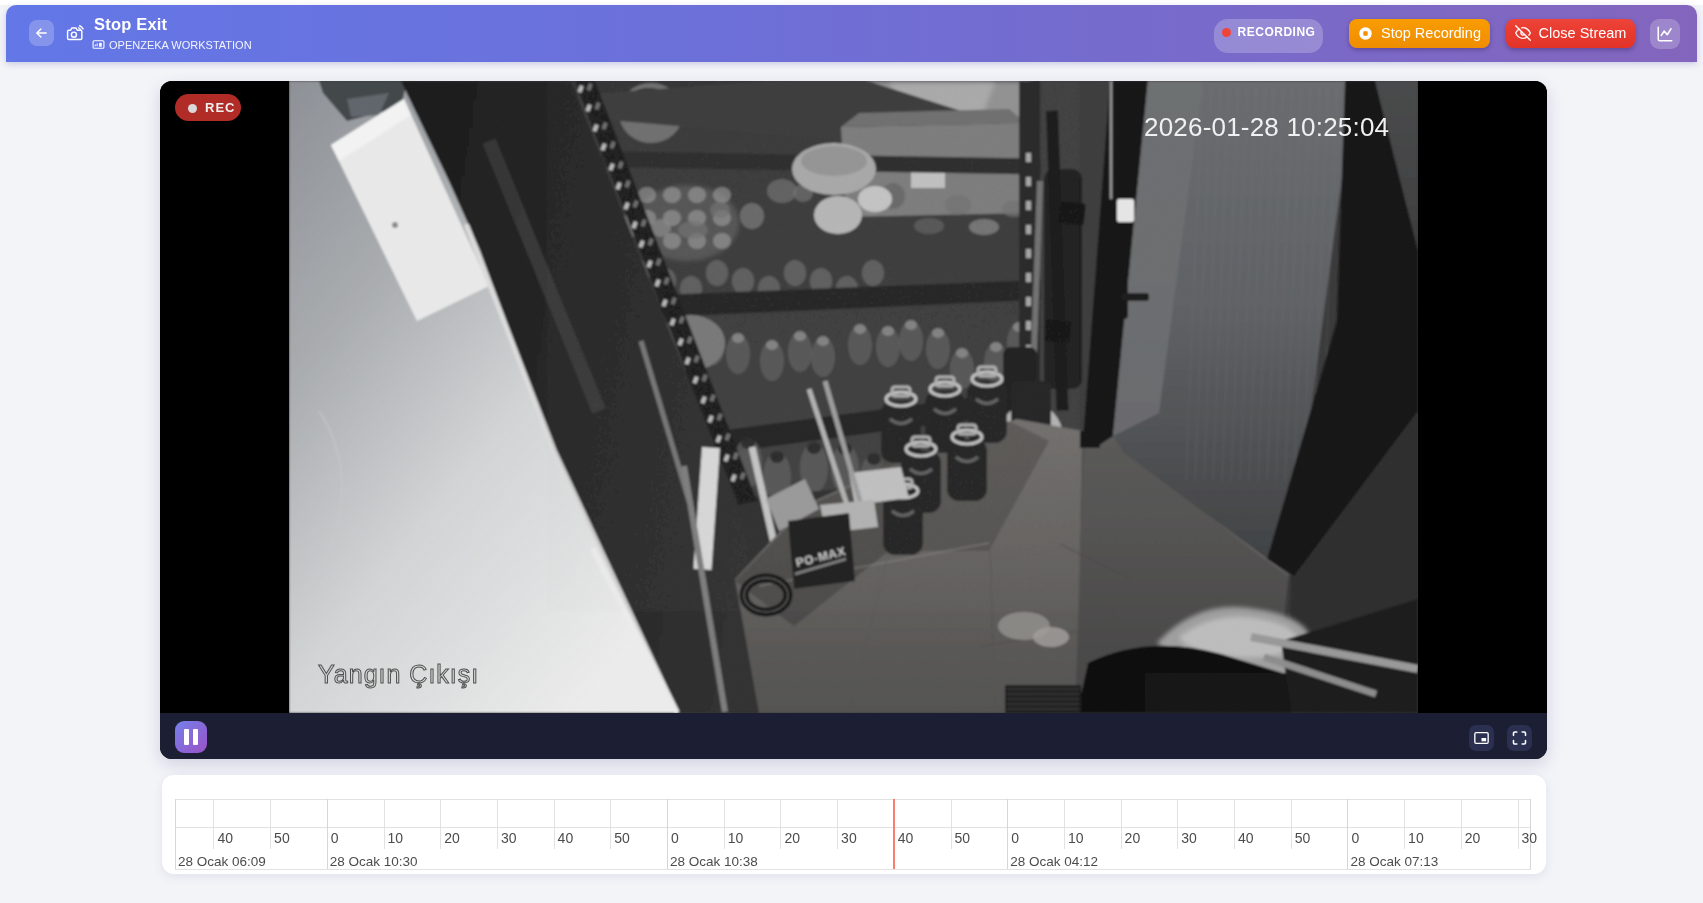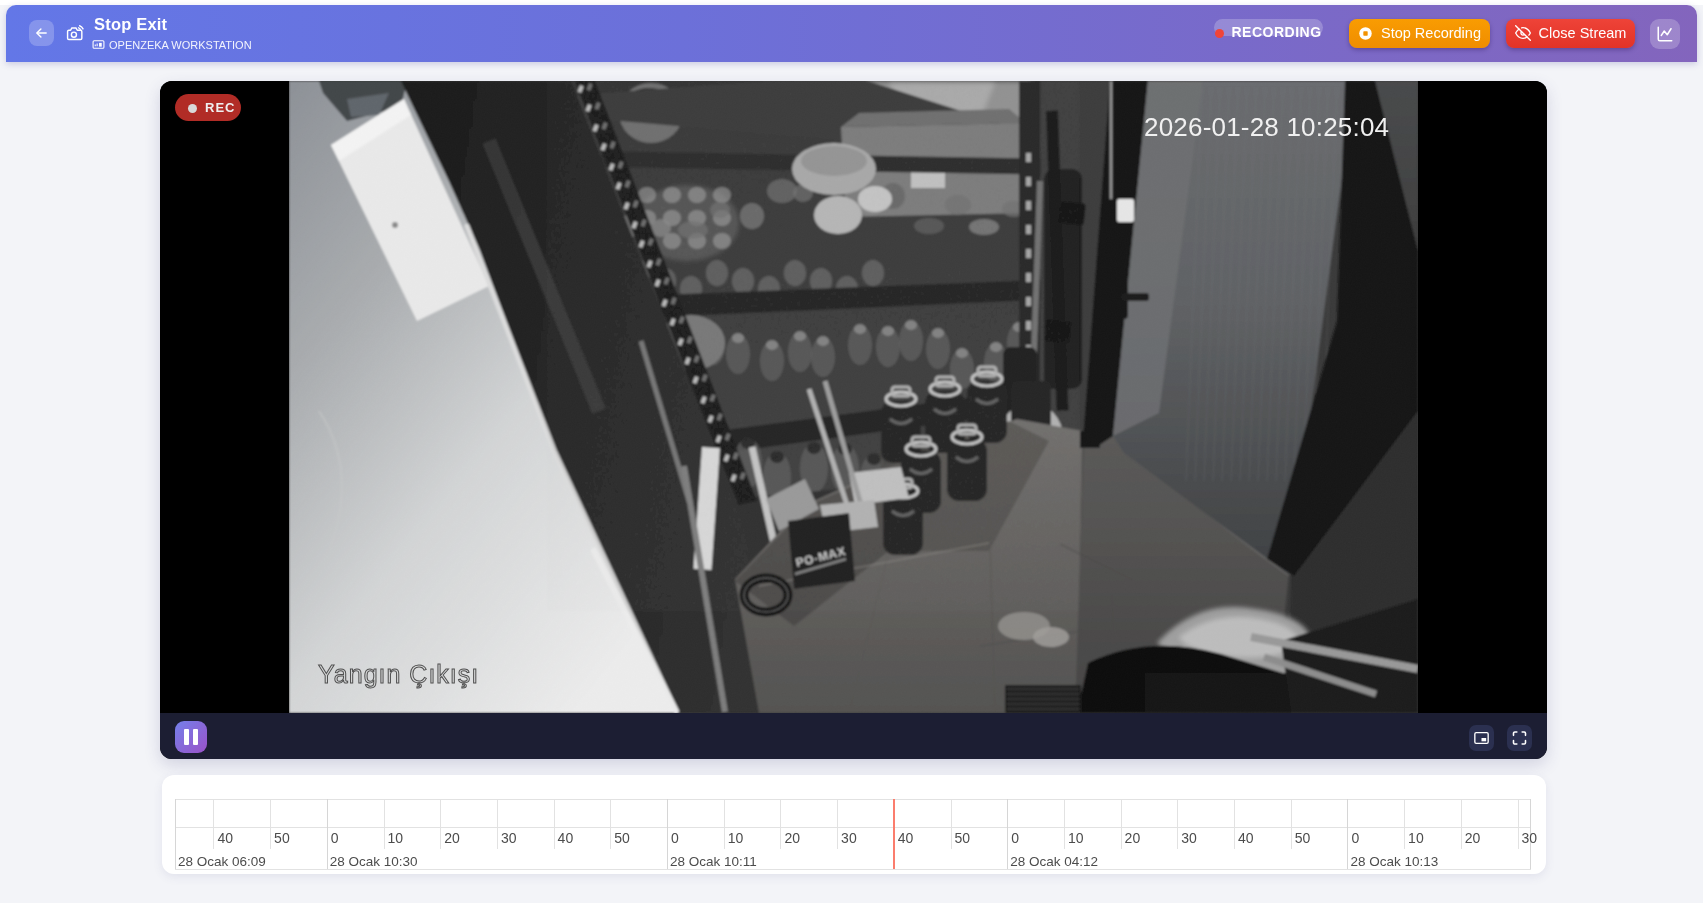--- a/index.html
+++ b/index.html
@@ -9,22 +9,22 @@
   .hdr { position:absolute; left:6px; top:5px; width:1691px; height:57px;
          background:linear-gradient(90deg,#6377e7 0%,#6c70d9 40%,#8365bd 100%);
          border-radius:10px 10px 0 0; box-shadow:0 2px 6px rgba(80,80,160,0.25); }
   .backbtn { position:absolute; left:23px; top:15px; width:25px; height:26px; border-radius:8px;
              background:rgba(255,255,255,0.22); color:#fff; }
   .backbtn svg { position:absolute; left:5px; top:6px; }
   .camicon { position:absolute; left:60px; top:19px; }
   .htitle { position:absolute; left:88px; top:10px; color:#fff; font-size:16.5px; font-weight:bold; letter-spacing:0.2px; }
   .hsub { position:absolute; left:86px; top:33px; color:rgba(255,255,255,0.92); font-size:11px; letter-spacing:0; }
   .hsub svg { vertical-align:-2px; margin-right:4px; }
-  .recpill { position:absolute; left:1208px; top:14px; width:109px; height:17px; border-radius:14px;
-             background:rgba(255,255,255,0.22); color:#fff; font-size:14px; font-weight:bold; letter-spacing:0.5px;
+  .recpill { position:absolute; left:1208px; top:14px; width:109px; height:34px; border-radius:14px;
+             background:rgba(255,255,255,0.22); color:#fff; font-size:12px; font-weight:bold; letter-spacing:0.5px;
              line-height:27px; text-align:center; }
   .recpill .dot { display:inline-block; width:9px; height:9px; border-radius:50%; background:#f04438; margin-right:7px; vertical-align:-1px; }
   .btn { position:absolute; top:14px; height:29px; border-radius:8px; color:#fff; font-size:14.5px; font-weight:normal;
          line-height:29px; text-align:center; box-shadow:0 2px 4px rgba(40,20,80,0.35); }
   .btn svg { vertical-align:-3px; margin-right:8px; }
   .stopbtn { left:1343px; width:141px; background:linear-gradient(180deg,#f99c02,#ef8d00); }
   .closebtn { left:1500px; width:129px; background:linear-gradient(180deg,#ee4338,#e23327); }
   .chartbtn { position:absolute; left:1644px; top:14px; width:30px; height:30px; border-radius:9px;
               background:rgba(255,255,255,0.22); }
   .chartbtn svg { position:absolute; left:6px; top:6px; }
@@ -507,18 +507,18 @@
     <div class="numlab" style="left:1119.7px;">50</div>
     <div class="vmaj" style="left:1172.4px;top:0;height:70px;"></div>
     <div class="numlab" style="left:1176.4px;">0</div>
     <div class="vtick" style="left:1229.1px;top:0;height:50px;"></div>
     <div class="numlab" style="left:1233.1px;">10</div>
     <div class="vtick" style="left:1285.8px;top:0;height:50px;"></div>
     <div class="numlab" style="left:1289.8px;">20</div>
     <div class="vtick" style="left:1342.5px;top:0;height:50px;"></div>
     <div class="numlab" style="left:1346.5px;">30</div>
     <div class="datelab" style="left:154.8px;">28 Ocak 10:30</div>
-    <div class="datelab" style="left:495.0px;">28 Ocak 10:11</div>
+    <div class="datelab" style="left:495.0px;">28 Ocak 10:38</div>
     <div class="datelab" style="left:835.2px;">28 Ocak 04:12</div>
-    <div class="datelab" style="left:1175.4px;">28 Ocak 10:13</div>
+    <div class="datelab" style="left:1175.4px;">28 Ocak 07:13</div>
     <div class="datelab" style="left:3px;">28 Ocak 06:09</div>
     </div>
   </div>
 
 </body></html>

